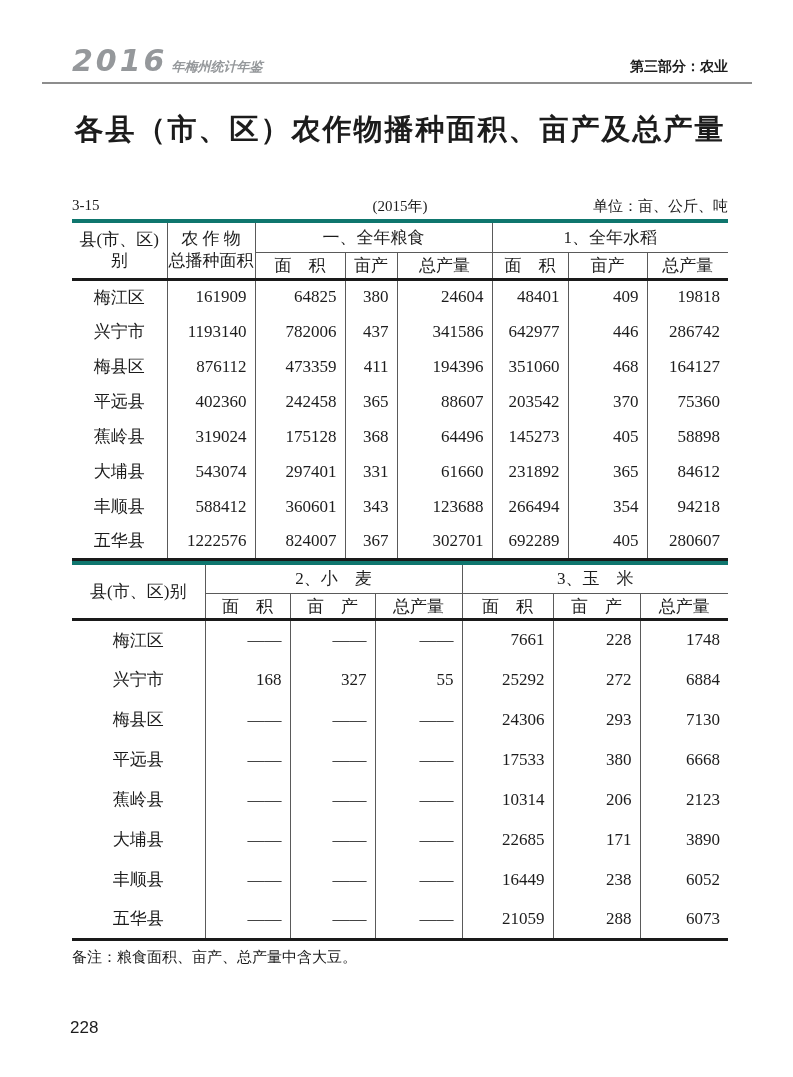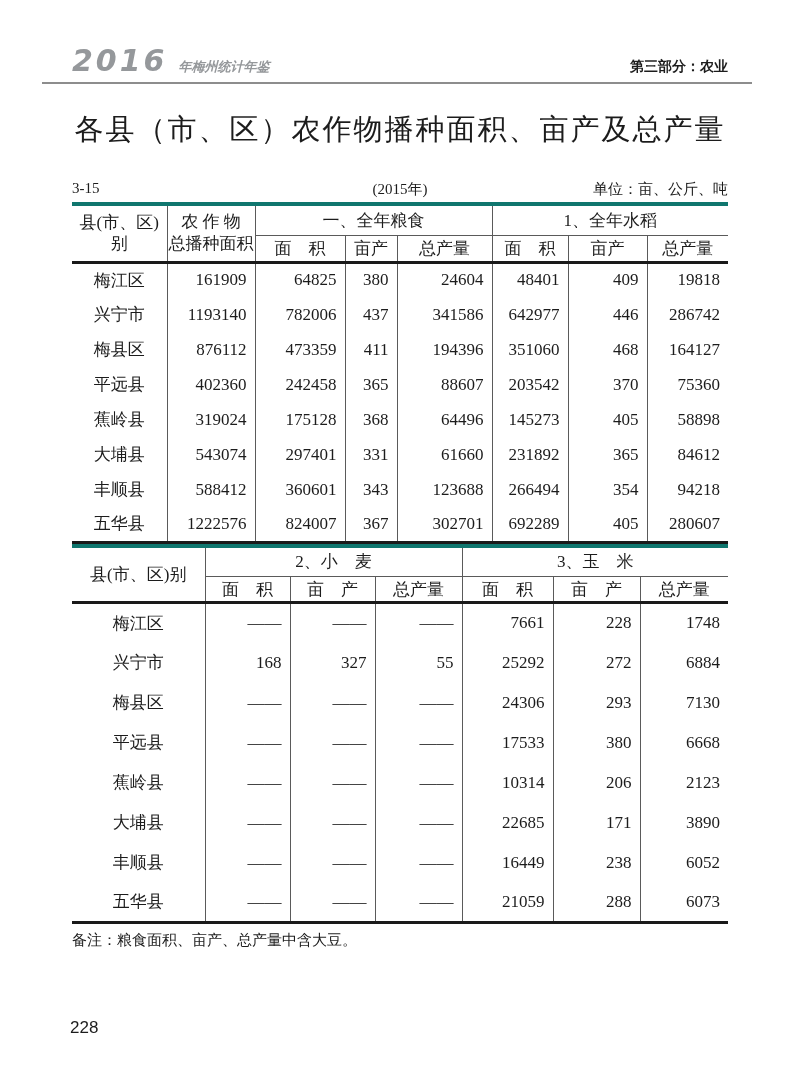--- a/index.html
+++ b/index.html
@@ -14,36 +14,36 @@
   }
   .content { padding: 46px 65px 0 72px; }
 
   
   .brand-row {
     display: flex; justify-content: space-between; align-items: flex-end;
     height: 32px;
   }
   .logo { color: #95989b; font-style: italic; font-weight: bold; white-space: nowrap; }
   .logo-year { font-size: 30px; letter-spacing: 3px; font-family: "DejaVu Sans", sans-serif; font-style: italic; }
-  .logo-text { font-size: 13px; margin-left: 11px; font-family: "DejaVu Sans", sans-serif; font-style: italic; }
+  .logo-text { font-size: 13px; margin-left: 4px; font-family: "DejaVu Sans", sans-serif; font-style: italic; }
   .section-label { font-size: 14px; font-weight: bold; padding-bottom: 2px; }
   .header-rule { border-top: 2px solid #8d8d8d; margin: 4px -24px 0 -30px; }
 
   
   h1.doc-title {
     margin-top: 26px;
     text-align: center;
     font-size: 29px;
-    font-weight: normal;
+    font-weight: bold;
     letter-spacing: 2px;
     white-space: nowrap;
   }
   .caption-row {
     position: relative;
-    margin-top: 30px;
+    margin-top: 47px;
     height: 22px;
     font-size: 15px;
   }
   .caption-code { position: absolute; left: 0; }
   .caption-year { position: absolute; left: 0; right: 0; text-align: center; }
   .caption-unit { position: absolute; right: 0; }
   .caption2 { margin-top: 40px; height: 24px; font-size: 15px; }
 
   
   table.stat {

